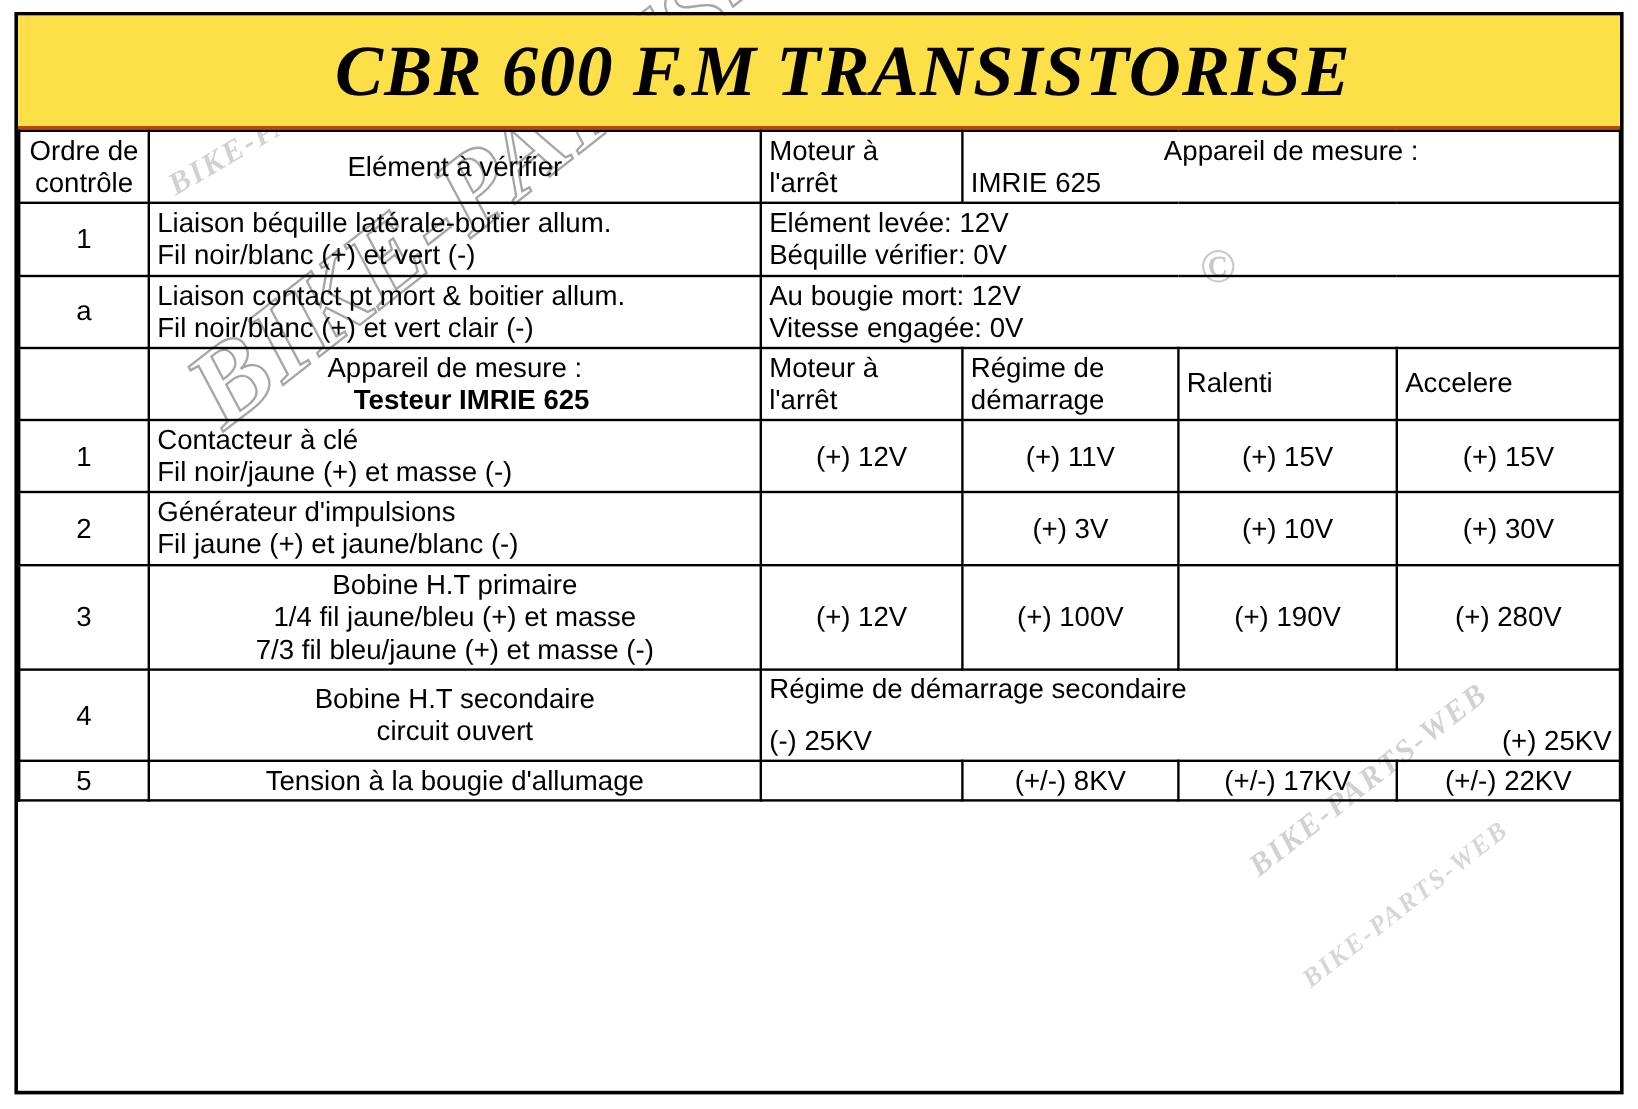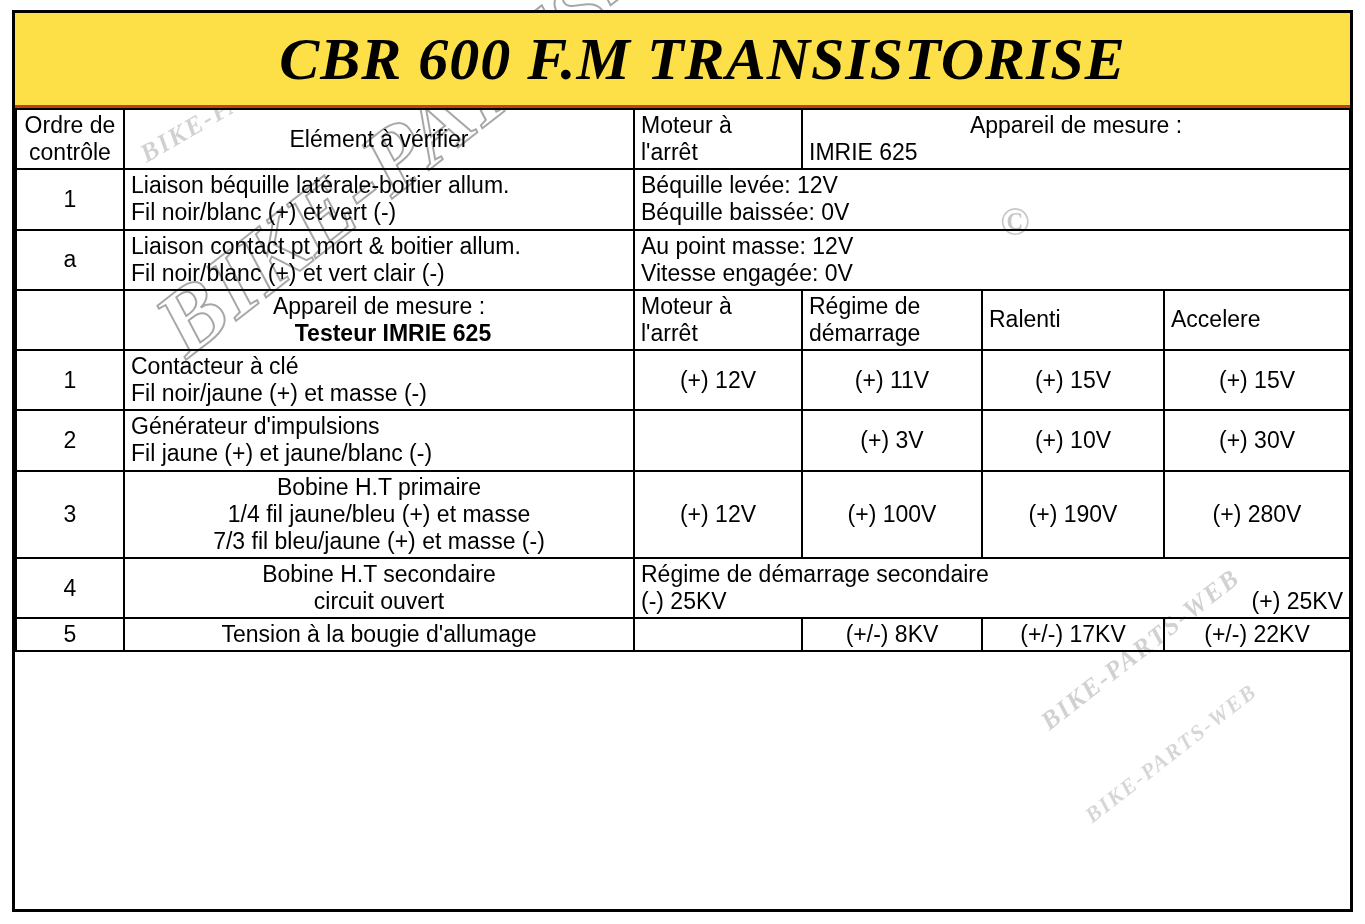--- a/index.html
+++ b/index.html
@@ -125,21 +125,21 @@
   .c-col6    { width: 186px; }
 
   .center { text-align: center; }
   .left { text-align: left; }
   .line { display: block; line-height: 1.18; }
   .small { font-size: 20px; }
   .indent { padding-left: 28px; font-weight: bold; }
   .vmid { vertical-align: middle; }
   .vtop { vertical-align: top; }
   .vbot { vertical-align: bottom; }
-  .spread { display: flex; justify-content: space-between; }
+  .spread { display: flex; justify-content: space-between; margin-top: 16px; }
 </style>
 </head>
 <body>
 
 <div class="page">
   <div class="outer-frame">
 
     <div class="watermark wm-main">BIKE-PARTS-WEB</div>
     <div class="watermark wm-copy">©</div>
     <div class="watermark wm-small-1">BIKE-PARTS-WEB</div>
@@ -179,33 +179,33 @@
         </td>
       </tr>
 
       <tr>
         <td class="center vbot">1</td>
         <td class="left">
           <span class="line">Liaison béquille latérale-boitier allum.</span>
           <span class="line">Fil noir/blanc (+) et vert (-)</span>
         </td>
         <td class="left" colspan="4">
-          <span class="line">Béquille levée: 12V</span>
-          <span class="line">Béquille baissée: 0V</span>
+          <span class="line">Elément levée: 12V</span>
+          <span class="line">Béquille vérifier: 0V</span>
         </td>
       </tr>
 
       <tr>
         <td class="center vtop">a</td>
         <td class="left">
           <span class="line">Liaison contact pt mort &amp; boitier allum.</span>
           <span class="line">Fil noir/blanc (+) et vert clair (-)</span>
         </td>
         <td class="left" colspan="4">
-          <span class="line">Au point masse: 12V</span>
+          <span class="line">Au bougie mort: 12V</span>
           <span class="line">Vitesse engagée: 0V</span>
         </td>
       </tr>
 
       <tr>
         <td class="center"></td>
         <td class="center">
           <span class="line">Appareil de mesure :</span>
           <span class="line indent">Testeur IMRIE 625</span>
         </td>

